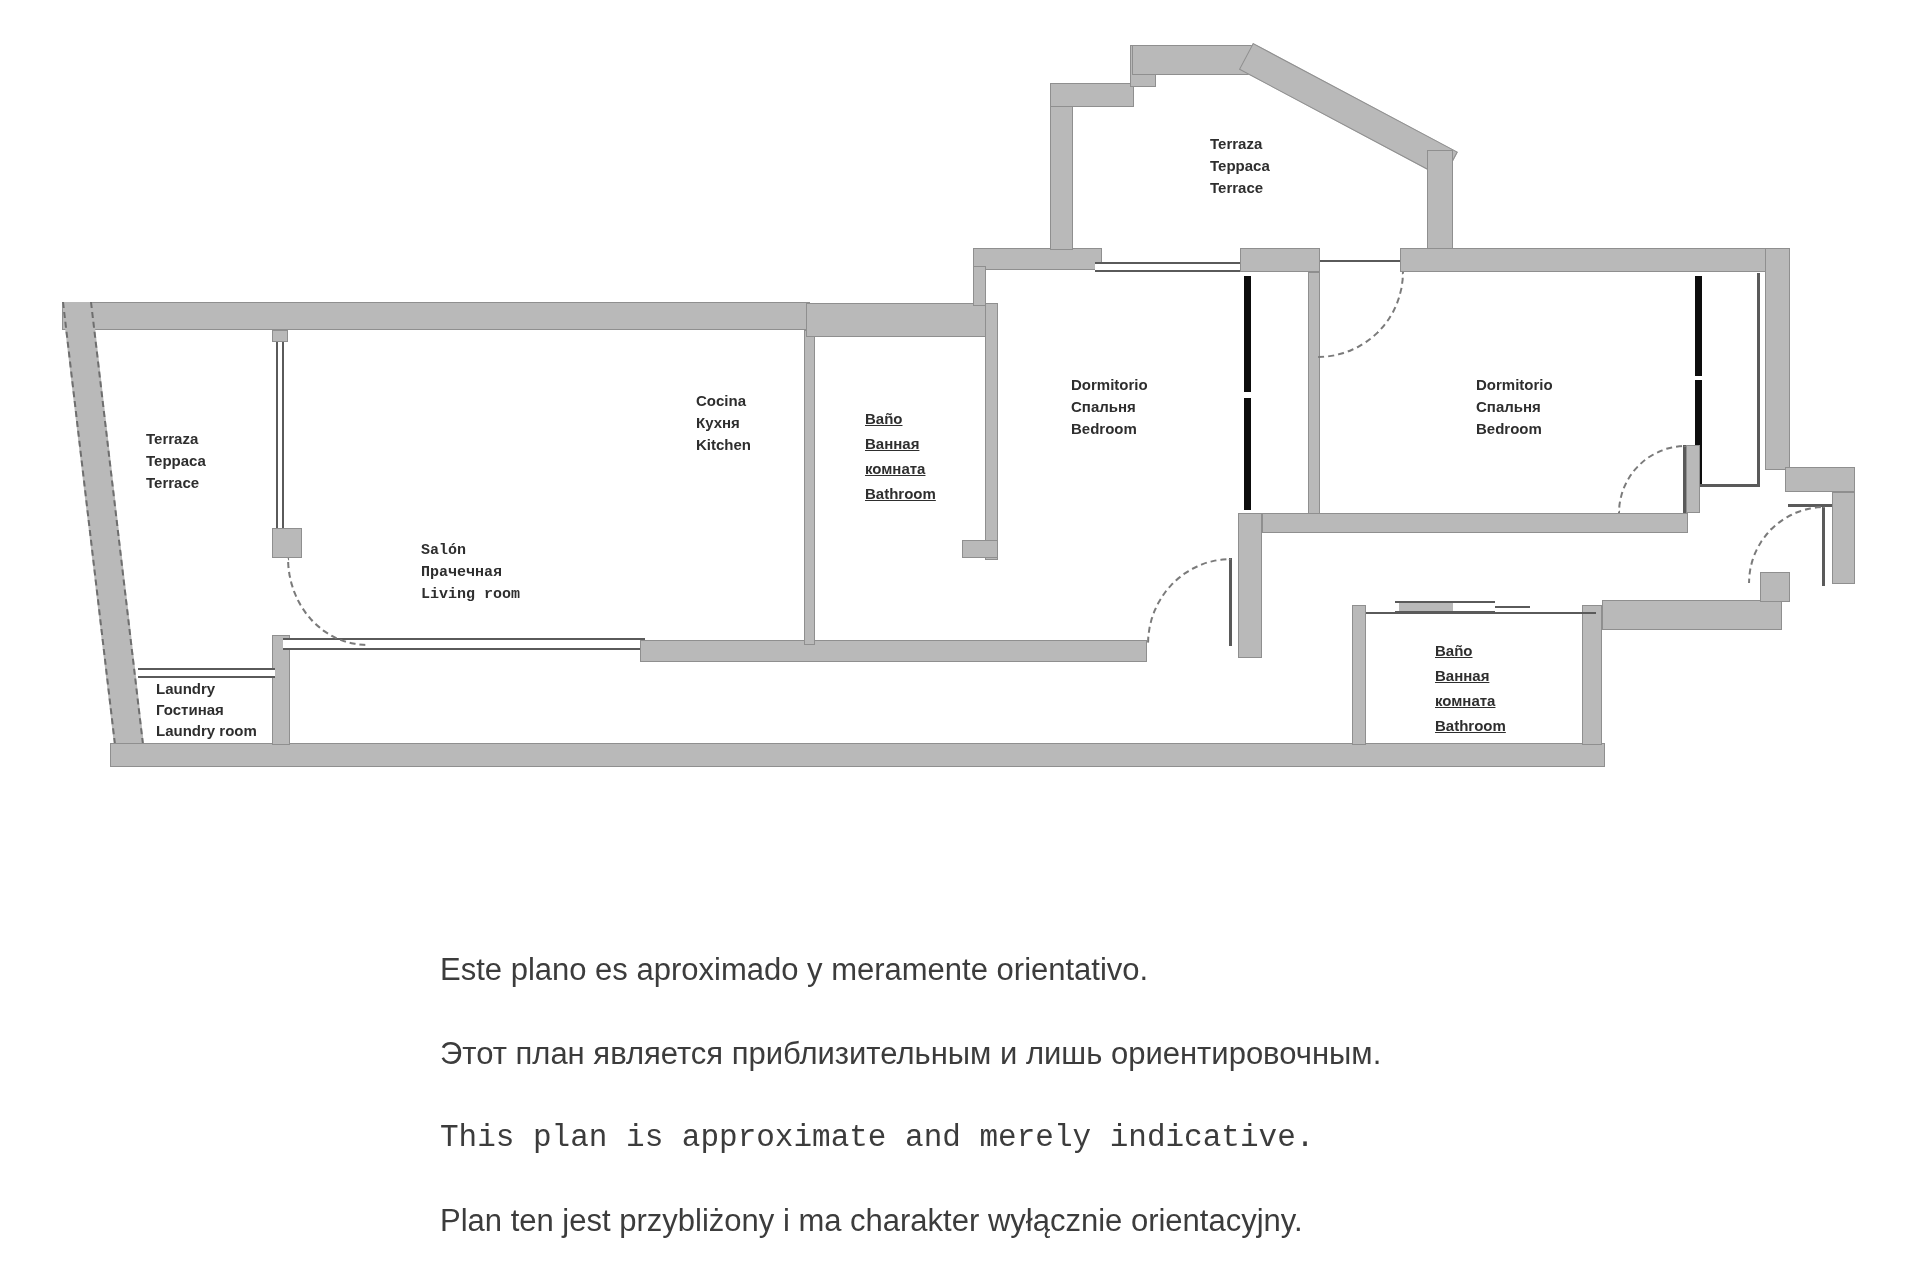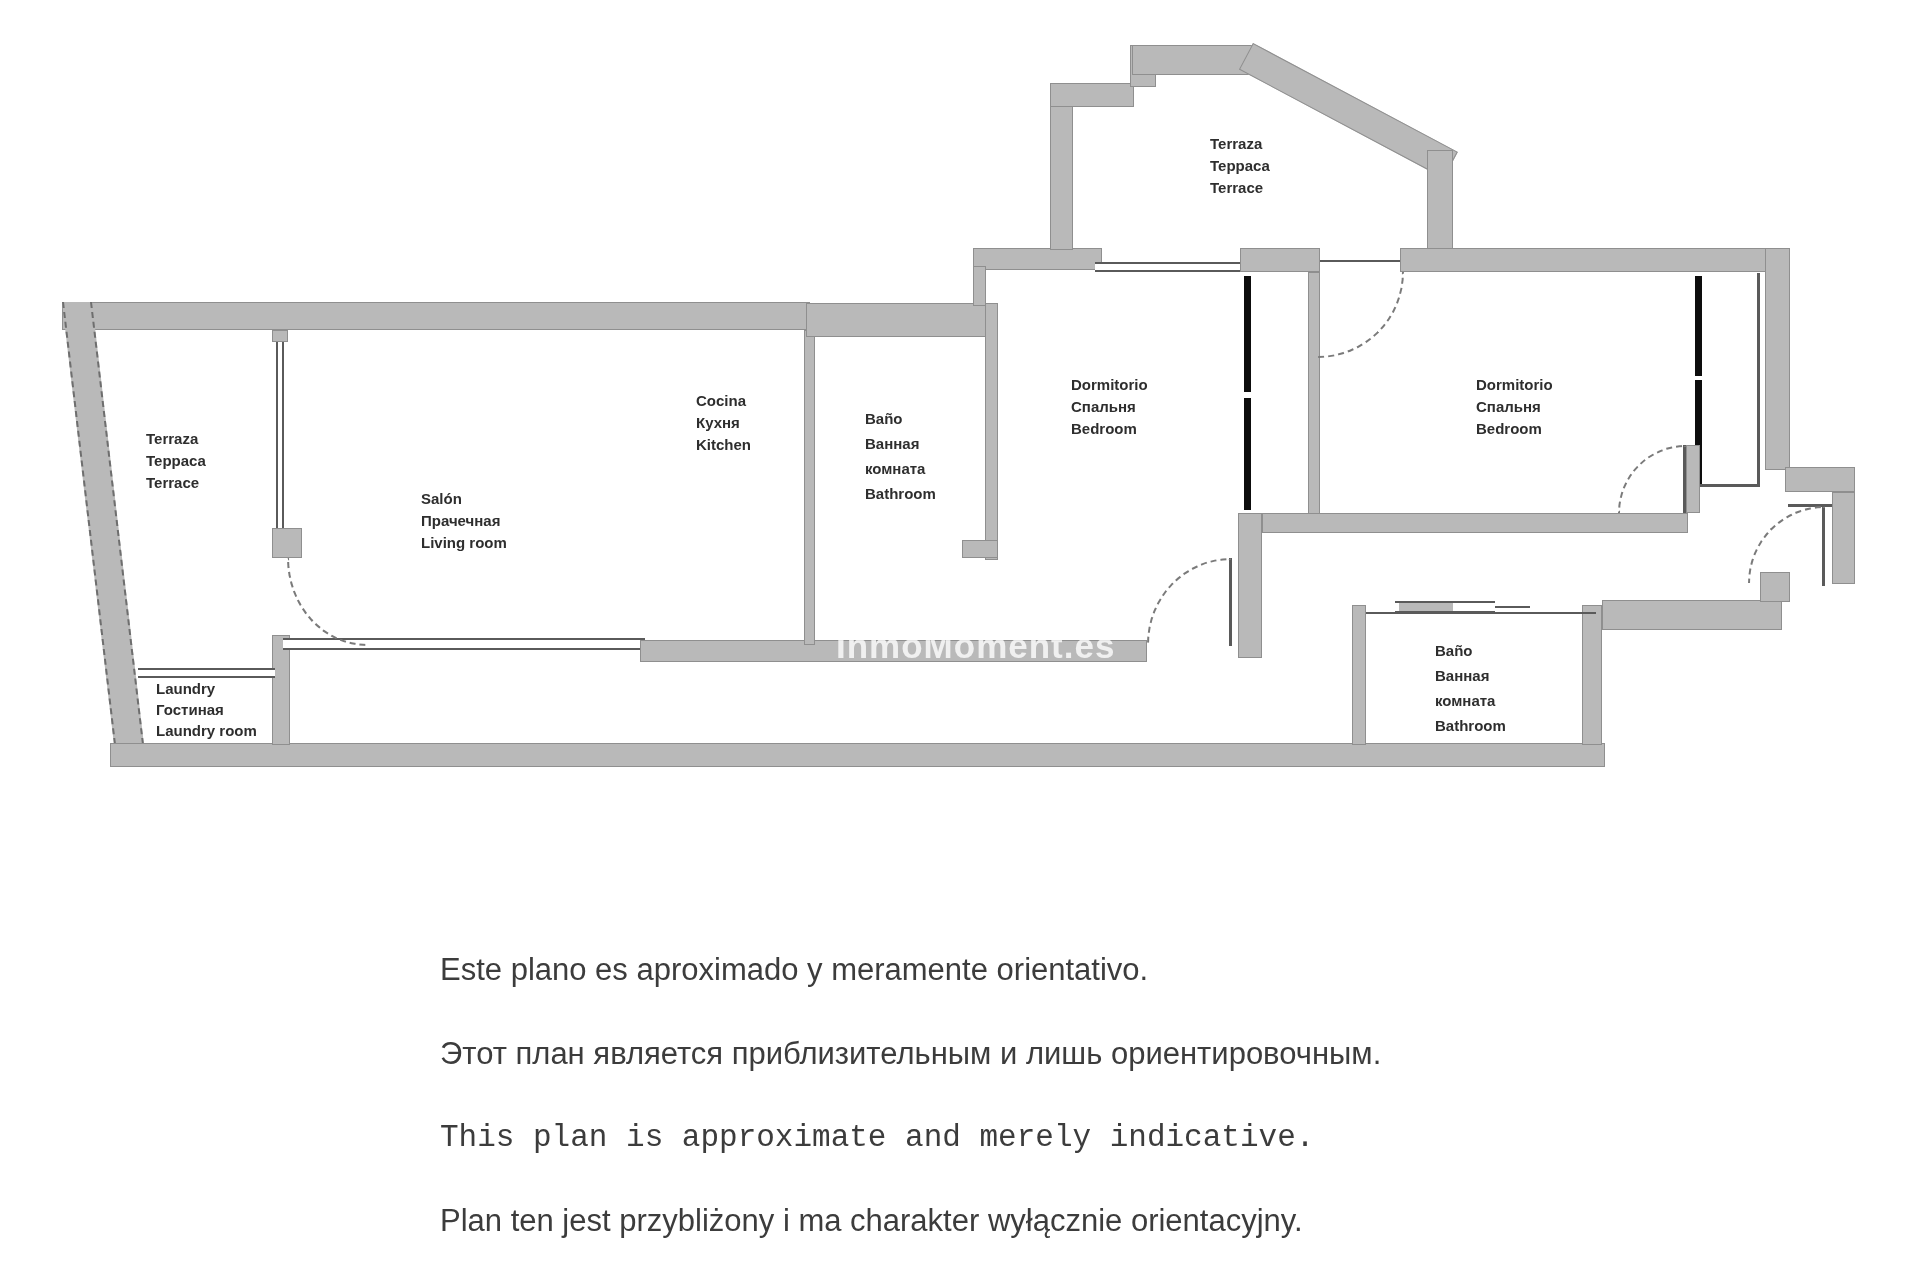--- a/index.html
+++ b/index.html
@@ -18,21 +18,21 @@
   .arc{position:absolute;box-sizing:border-box;border:0 dashed var(--arc);}
   .arc-tl{border-top:2px dashed var(--arc);border-left:2px dashed var(--arc);border-top-left-radius:100%;}
   .arc-br{border-right:2px dashed var(--arc);border-bottom:2px dashed var(--arc);border-bottom-right-radius:100%;}
   .arc-bl{border-left:2px dashed var(--arc);border-bottom:2px dashed var(--arc);border-bottom-left-radius:100%;}
   .slant{position:absolute;left:62px;top:302px;width:30px;height:452px;background:var(--wall);
          border-left:2px dashed #6e6e6e;border-right:2px dashed #6e6e6e;box-sizing:border-box;
          transform:skewX(6.7deg);transform-origin:top left;}
   .diag{position:absolute;left:1253px;top:43px;width:232px;height:30px;background:var(--wall);
         border:1px solid var(--wall-edge);box-sizing:border-box;transform:rotate(28deg);transform-origin:top left;}
   .label{position:absolute;font-weight:bold;font-size:15px;line-height:22px;color:var(--text);white-space:nowrap;}
-  .label4{line-height:25px;}
+  .label4{line-height:25px;text-decoration:underline;}
   .note{position:absolute;left:440px;font-size:31px;color:var(--note);white-space:nowrap;}
   #watermark{position:absolute;left:836px;top:626px;font-size:35px;font-weight:bold;
              color:var(--wm);letter-spacing:1px;z-index:9;white-space:nowrap;}
 </style>
 </head>
 <body>
 
 <div id="plan">
 
   <div class="wall" style="left:62px;top:302px;width:748px;height:28px;"></div>
@@ -116,21 +116,21 @@
   <div class="label" style="left:146px;top:428px;">
     <div>Terraza</div>
     <div>Teppaca</div>
     <div>Terrace</div>
   </div>
   <div class="label" style="left:696px;top:390px;">
     <div>Cocina</div>
     <div>Кухня</div>
     <div>Kitchen</div>
   </div>
-  <div class="label" style="left:421px;top:488px;">
+  <div class="label" style="left:421px;top:540px;font-family:Liberation Mono, monospace;">
     <div>Salón</div>
     <div>Прачечная</div>
     <div>Living room</div>
   </div>
   <div class="label label4" style="left:865px;top:406px;">
     <div>Baño</div>
     <div>Ванная</div>
     <div>комната</div>
     <div>Bathroom</div>
   </div>
@@ -149,19 +149,18 @@
     <div>Ванная</div>
     <div>комната</div>
     <div>Bathroom</div>
   </div>
   <div class="label" style="left:156px;top:678px;line-height:21px;">
     <div>Laundry</div>
     <div>Гостиная</div>
     <div>Laundry room</div>
   </div>
 
-  <div id="watermark">InmoMoment.es</div>
 </div>
 
 <div class="note" style="top:952px;">Este plano es aproximado y meramente orientativo.</div>
 <div class="note" style="top:1036px;">Этот план является приблизительным и лишь ориентировочным.</div>
 <div class="note" style="top:1120px;font-family:Liberation Mono, monospace;">This plan is approximate and merely indicative.</div>
 <div class="note" style="top:1203px;">Plan ten jest przybliżony i ma charakter wyłącznie orientacyjny.</div>
 
 </body></html>

